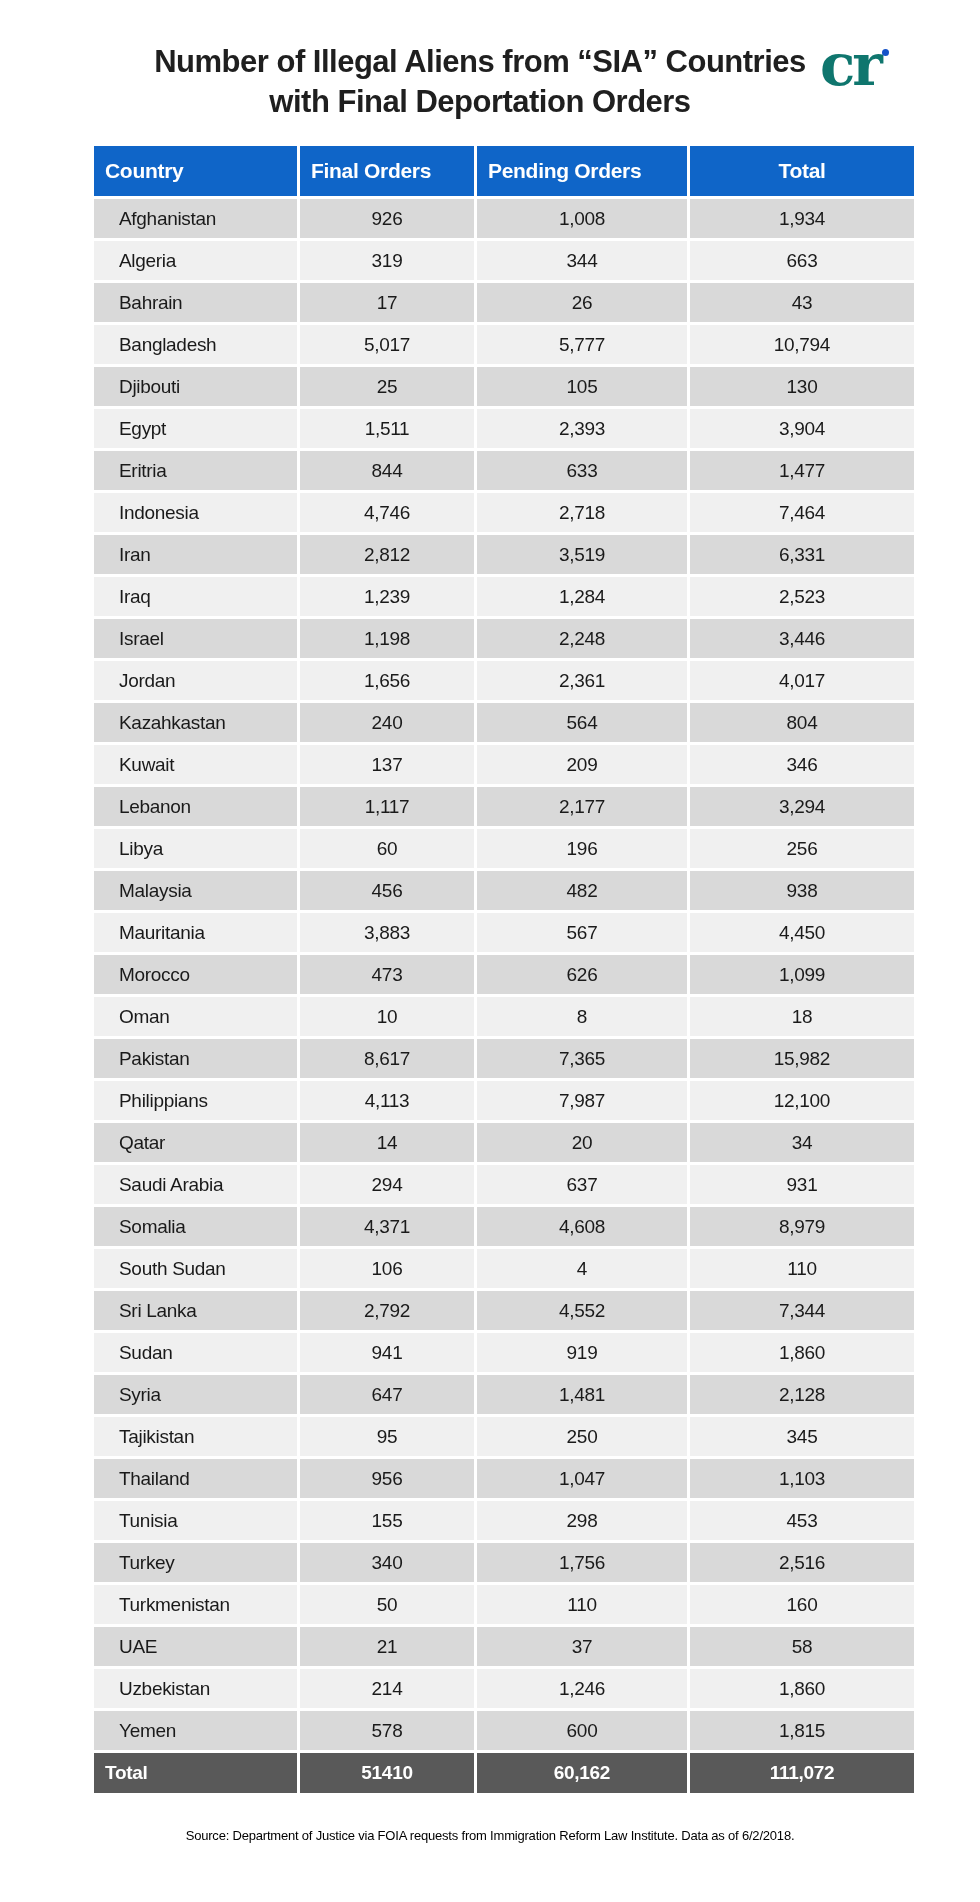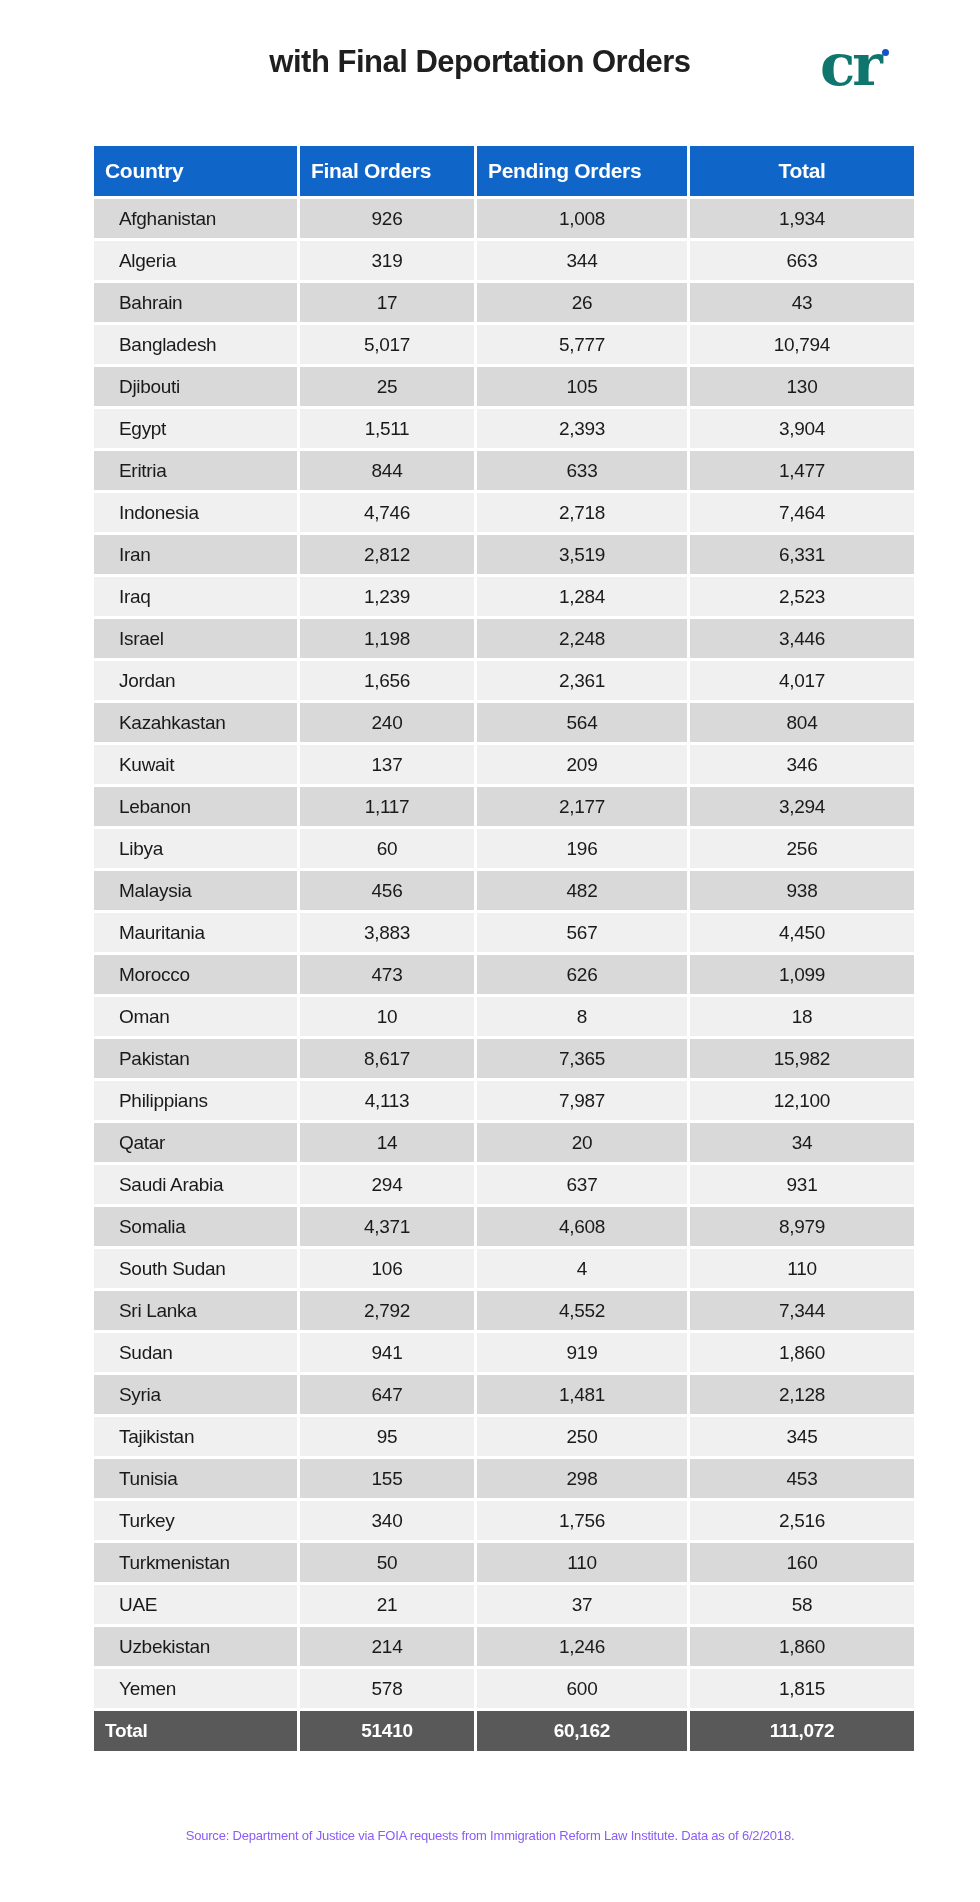--- a/index.html
+++ b/index.html
@@ -89,30 +89,31 @@
     padding: 0;
   }
   tfoot td.c-country { text-align: left; padding-left: 11px; }
   .source-line {
     position: absolute;
     top: 1828px;
     left: 0;
     width: 980px;
     text-align: center;
     font-size: 13px;
-    color: #8b5cf6;
+    color: #000000;
     letter-spacing: -0.2px;
   }
 </style>
 </head>
 <body>
 
 <div class="canvas">
 
   <div class="title-block">
+    <div>Number of Illegal Aliens from “SIA” Countries</div>
     <div>with Final Deportation Orders</div>
   </div>
 
   <div class="logo">
     <span>cr</span>
     <span class="logo-dot"></span>
   </div>
 
   <table class="sia">
     <colgroup>
@@ -304,20 +305,26 @@
     <td>1,481</td>
     <td>2,128</td>
   </tr>
         <tr>
     <td class="c-country">Tajikistan</td>
     <td>95</td>
     <td>250</td>
     <td>345</td>
   </tr>
         <tr>
+    <td class="c-country">Thailand</td>
+    <td>956</td>
+    <td>1,047</td>
+    <td>1,103</td>
+  </tr>
+        <tr>
     <td class="c-country">Tunisia</td>
     <td>155</td>
     <td>298</td>
     <td>453</td>
   </tr>
         <tr>
     <td class="c-country">Turkey</td>
     <td>340</td>
     <td>1,756</td>
     <td>2,516</td>

